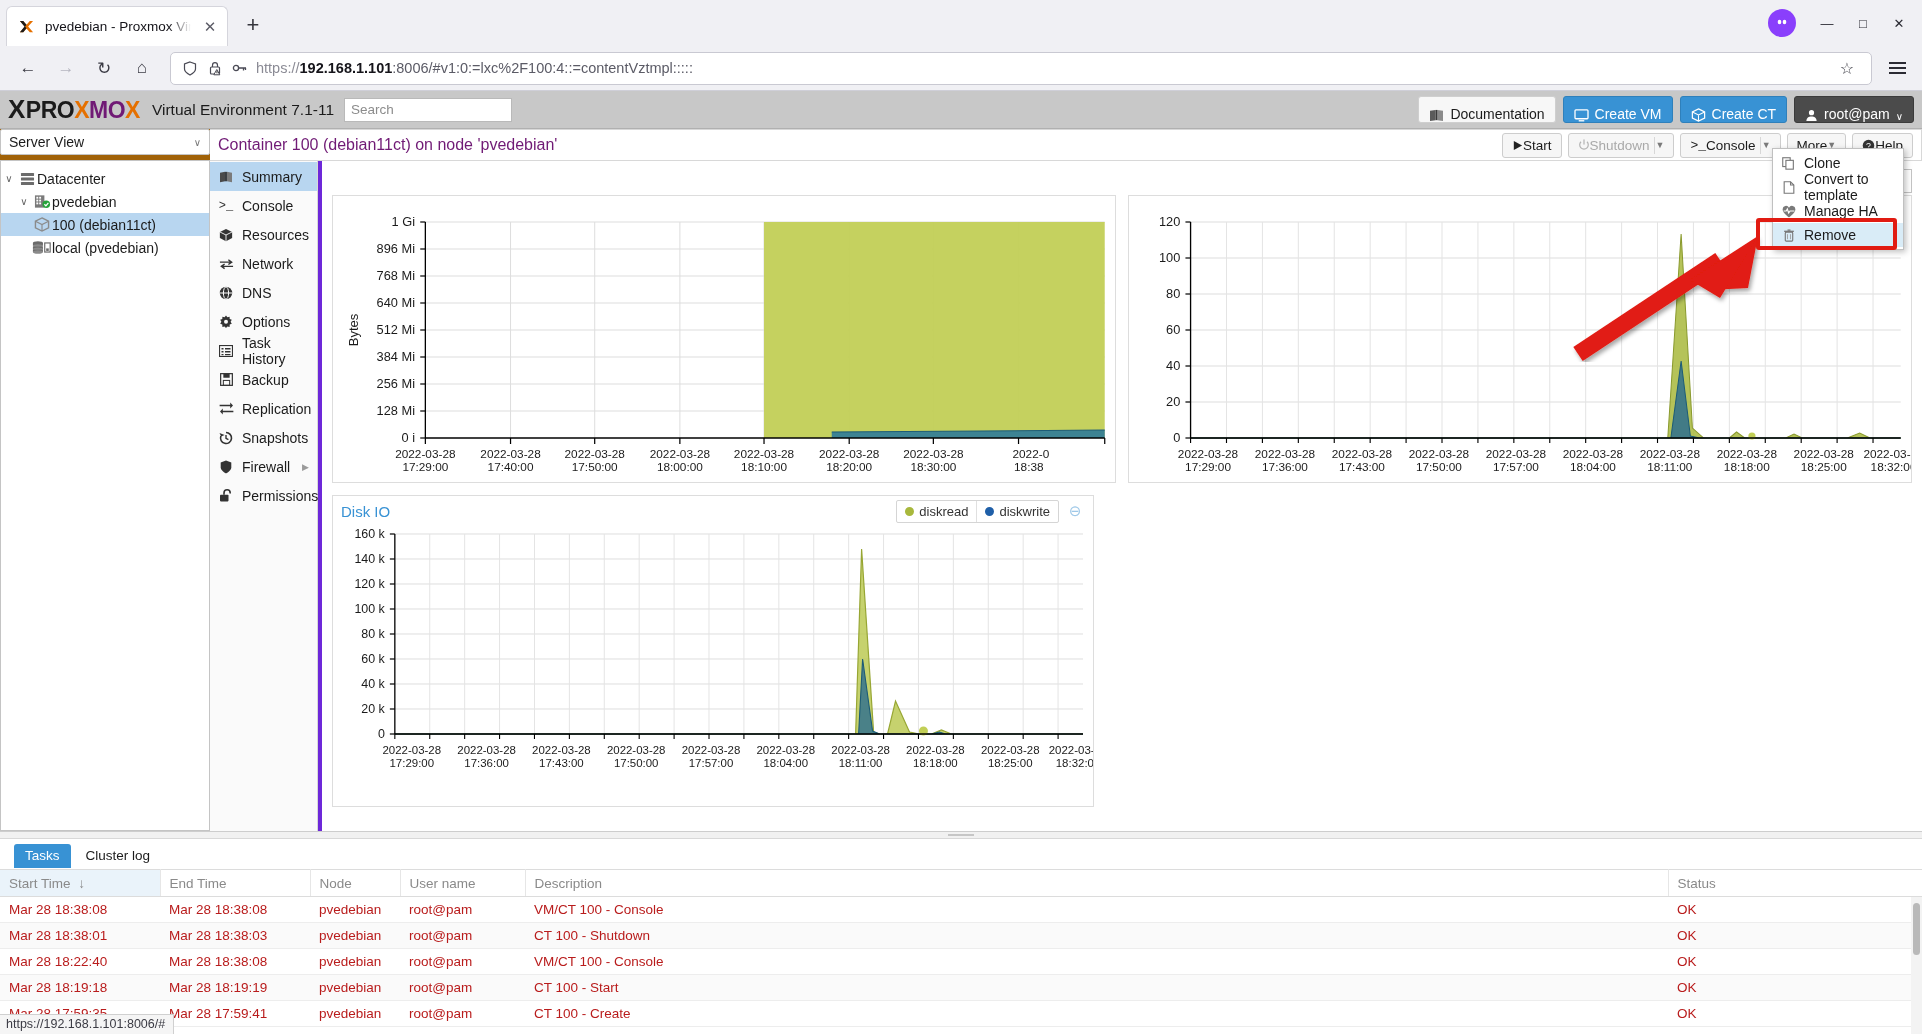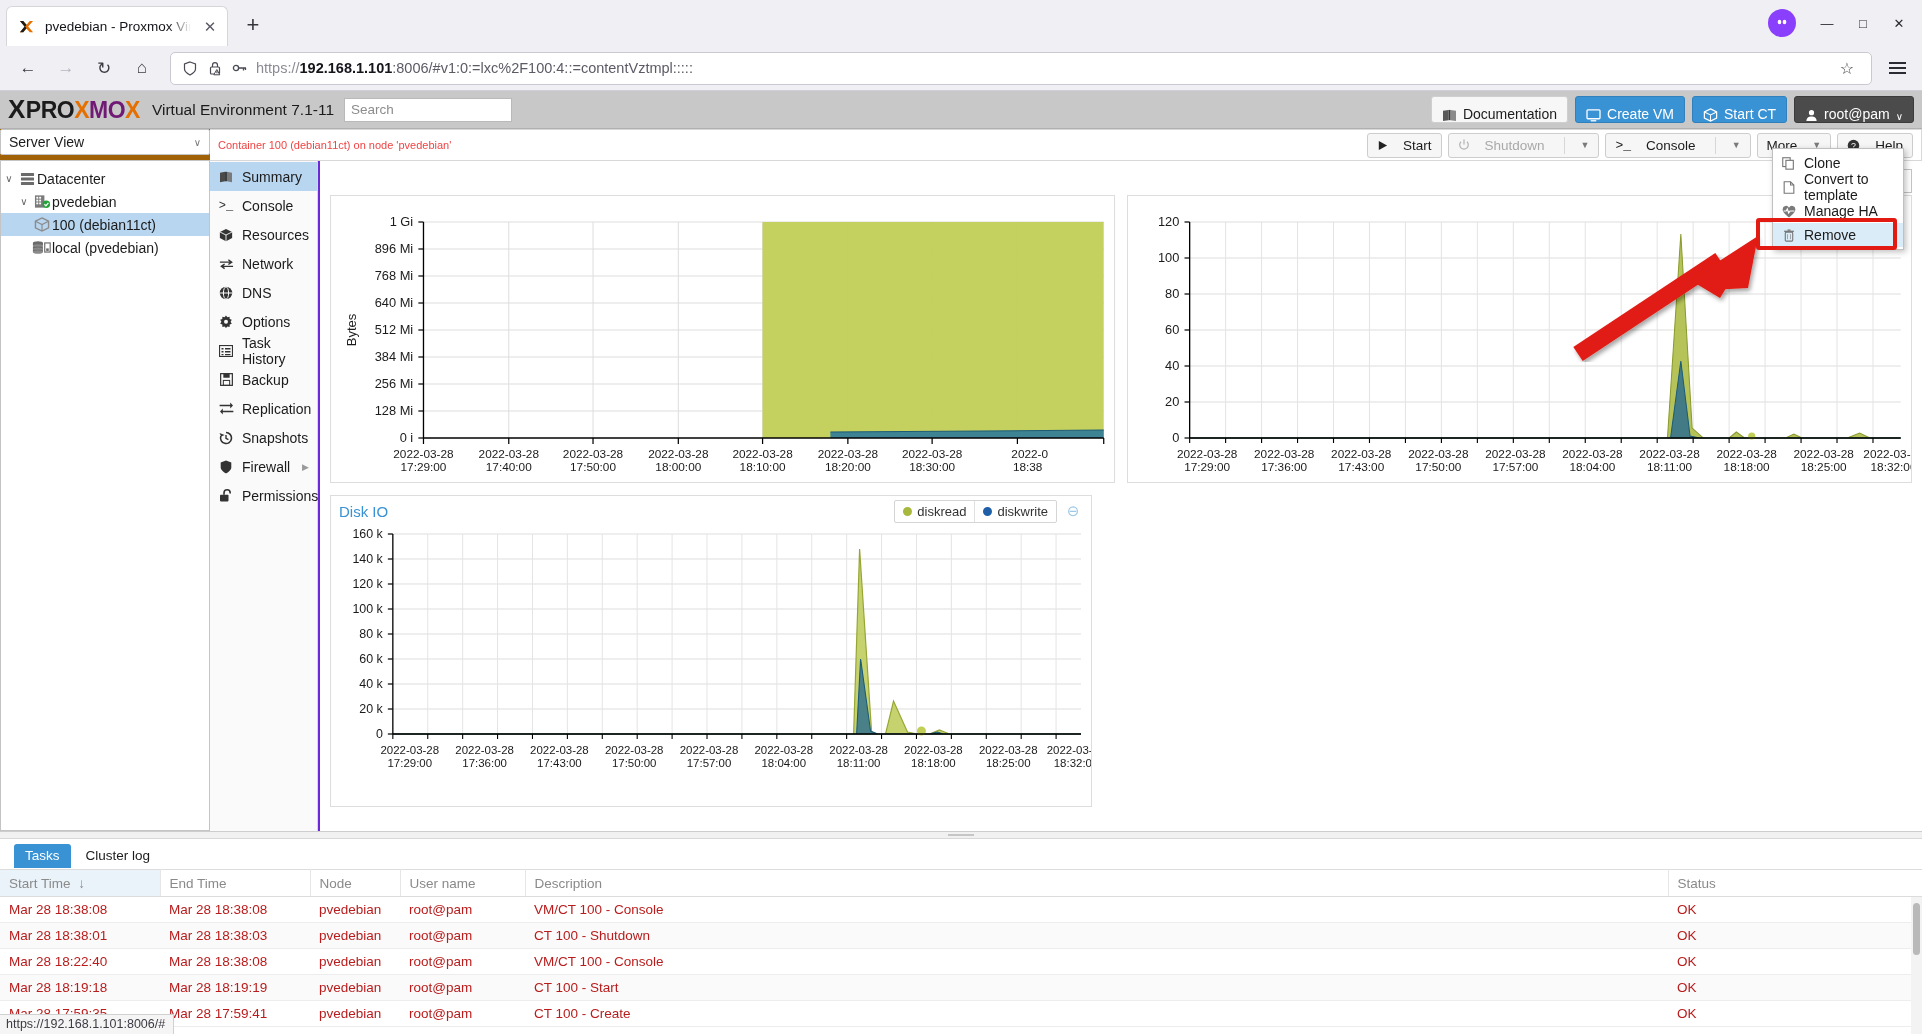--- a/index.html
+++ b/index.html
@@ -77,35 +77,35 @@
   .tree-row { height: 23px; display: flex; align-items: center; font-size: 14px; color: #1b1b1b; padding-right: 4px; white-space: nowrap; }
   .tree-row.selected { background: #b8d6f0; }
   .tw { width: 16px; flex: 0 0 16px; text-align: center; color: #666; font-size: 10px; }
   .ticon { width: 20px; flex: 0 0 20px; display: flex; align-items: center; justify-content: center; }
   #content-col { flex: 1 1 auto; display: flex; flex-direction: column; min-width: 0; }
 
   #content-header {
     height: 32px; background: #fff; border: 1px solid #d8d8d8; border-left: none;
     display: flex; align-items: center; padding: 0 8px; gap: 6px;
   }
-  #content-title { font-size: 11px; color: #ef4444; }
+  #content-title { font-size: 16px; color: #701a75; }
   #content-header-right { margin-left: auto; display: flex; align-items: center; gap: 6px; }
-  .tbtn { height: 25px; display: flex; align-items: center; gap: 15px; padding: 0 9px; font-size: 13.5px; background: #f6f6f6; border: 1px solid #cdcdcd; border-radius: 3px; color: #1b1b1b; }
+  .tbtn { height: 25px; display: flex; align-items: center; gap: 0; padding: 0 9px; font-size: 13.5px; background: #f6f6f6; border: 1px solid #cdcdcd; border-radius: 3px; color: #1b1b1b; }
   .tbtn.muted { color: #a9a9a9; }
   .tbtn .sep { width: 1px; height: 17px; background: #d7d7d7; margin: 0 1px 0 4px; }
   .tbtn .dn { font-size: 9px; color: #7a7a7a; }
 
   #work-area { flex: 1 1 auto; display: flex; min-height: 0; }
   #side-nav { width: 108px; flex: 0 0 108px; background: #fafafa; border-right: 1px solid #d8d8d8; padding-top: 1px; }
   .nav-item { height: 29px; display: flex; align-items: center; gap: 8px; padding: 0 8px; font-size: 14px; color: #1b1b1b; }
   .nav-item.active { background: #b8d6f0; }
   .nav-item .ni { width: 16px; flex: 0 0 16px; display: flex; align-items: center; justify-content: center; color: #333; }
   .nav-item .arrow { margin-left: auto; color: #9a9a9a; font-size: 9px; }
 
-  #panel { flex: 1 1 auto; background: #fff; border-left: 2px solid #6d28d9; position: relative; overflow: hidden; min-width: 0; }
+  #panel { flex: 1 1 auto; background: #fff; border-left: 4px solid #6d28d9; position: relative; overflow: hidden; min-width: 0; }
   #panel-toolbar { height: 34px; display: flex; align-items: center; justify-content: flex-end; padding: 5px 10px 0 10px; }
   #hour-select { width: 60px; height: 24px; background: #fff; border: 1px solid #c4c4c4; font-size: 13px; color: #1b1b1b; display: flex; align-items: center; padding: 0 5px; overflow: hidden; white-space: nowrap; }
 
   #charts-area { padding: 0 10px 10px 10px; }
   .chart-row { display: flex; gap: 12px; }
   .chart-card { background: #fff; border: 1px solid #ddd; position: relative; }
   .chart-card.half { width: 50%; height: 288px; }
   .chart-card.diskio { width: 762px; height: 312px; margin-top: 12px; }
   .chart-head { height: 30px; display: flex; align-items: center; padding: 0 8px; }
   .chart-title { font-size: 15px; color: #3892d4; }
@@ -254,21 +254,21 @@
           <rect x="1" y="1" width="14" height="9.5" rx="1" fill="none" stroke="#fff" stroke-width="1.4"></rect>
           <rect x="5" y="12" width="6" height="1.4" fill="#fff"></rect>
         </svg>
       <span>Create VM</span>
     </div>
     <div class="pve-hbtn blue">
       <svg width="15" height="14" viewBox="0 0 16 16">
           <path d="M8 1 L15 4.5 V11.5 L8 15 L1 11.5 V4.5 Z" fill="none" stroke="#fff" stroke-width="1.4"></path>
           <path d="M1 4.5 L8 8 L15 4.5 M8 8 V15" stroke="#fff" stroke-width="1.2" fill="none"></path>
         </svg>
-      <span>Start CT</span>
+      <span>Create CT</span>
     </div>
     <div class="pve-hbtn dark">
       <svg width="13" height="13" viewBox="0 0 14 14">
           <circle cx="7" cy="4" r="2.8" fill="#fff"></circle>
           <path d="M1.5 13 C1.5 9.4 4 8 7 8 C10 8 12.5 9.4 12.5 13 Z" fill="#fff"></path>
         </svg>
       <span>root@pam</span>
       <span style="font-size:10px">∨</span>
     </div>
   </div>

